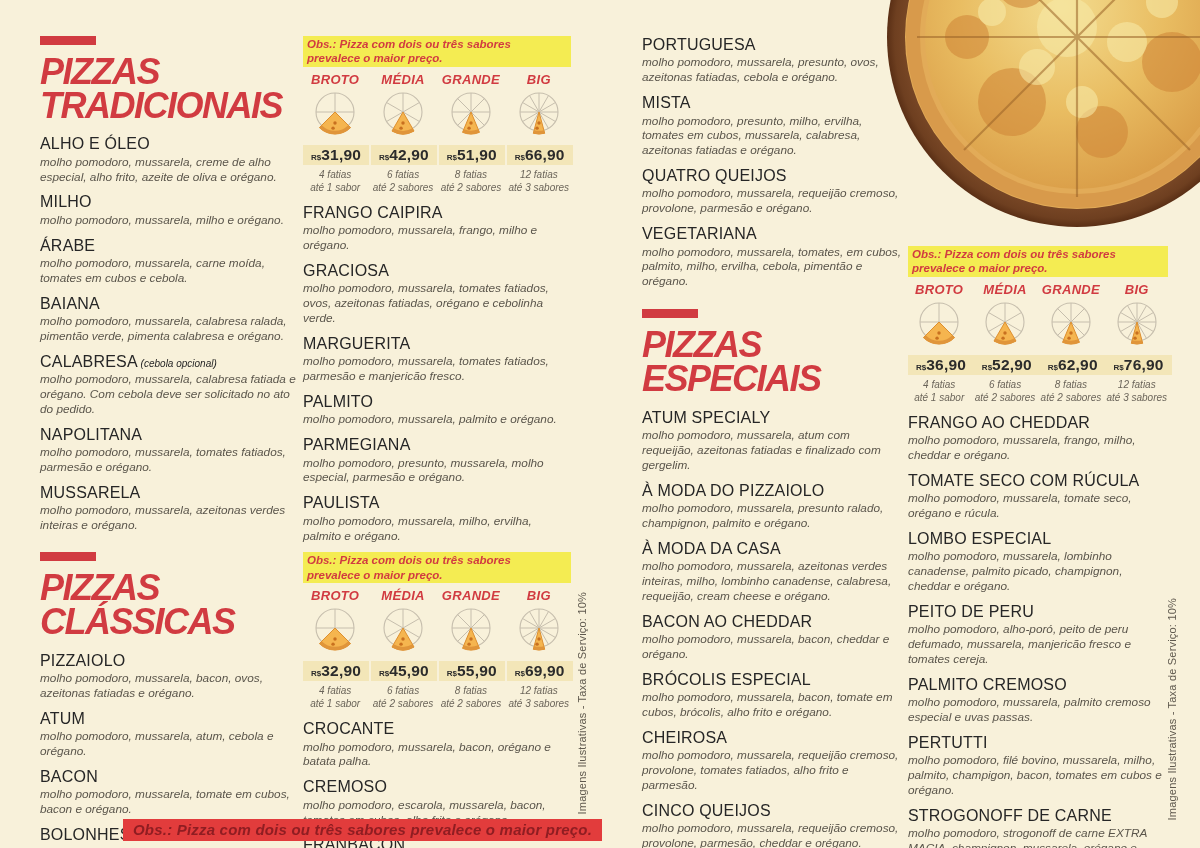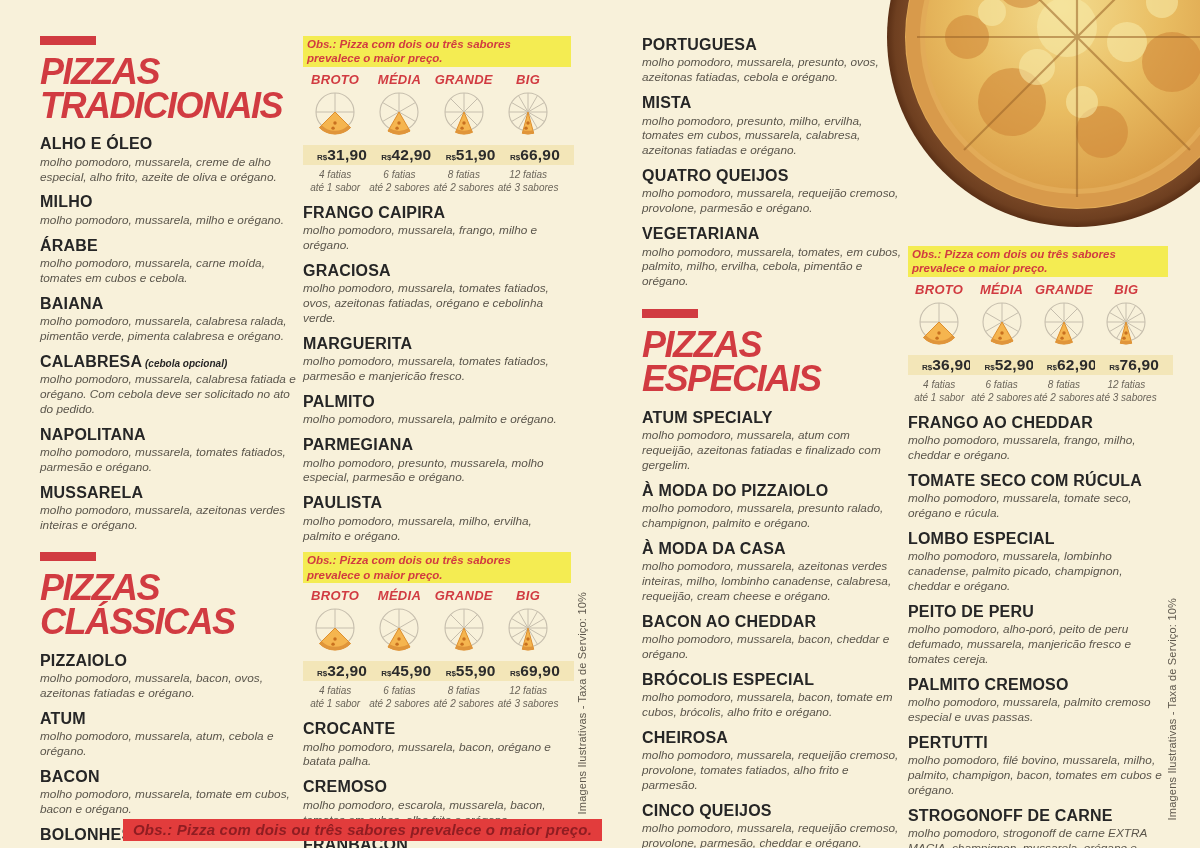--- a/index.html
+++ b/index.html
@@ -14,40 +14,40 @@
   #col3{left:642px;top:36px;width:262px;}
   #col4{left:908px;top:246px;width:260px;}
 
   .accent-bar{width:56px;height:9px;background:#d13b41;margin-bottom:10px;}
   .section-title{
     color:#d13b41;font-weight:bold;font-style:italic;
     font-size:36px;line-height:.95;letter-spacing:-1.5px;margin-bottom:12px;
   }
   .menu-item{margin-bottom:9px;}
   .item-name{
-    color:#262626;font-weight:bold;font-size:16px;letter-spacing:.2px;
+    color:#262626;font-weight:normal;font-size:16px;letter-spacing:.2px;
     line-height:1.15;margin-bottom:1px;
   }
   .item-name .name-note{font-size:10px;font-style:italic;letter-spacing:0;}
   .item-desc{
     color:#5a554b;font-style:italic;font-size:11.8px;line-height:1.26;
   }
   .obs-note{
     display:inline-block;background:#f4ec52;color:#d13b41;
     font-style:italic;font-weight:bold;font-size:11.5px;
     padding:1px 4px;margin-bottom:3px;line-height:1.25;
   }
-  .size-table{display:flex;justify-content:flex-start;margin:2px 0 10px;}
+  .size-table{display:flex;justify-content:space-between;margin:2px 0 10px;}
   .size-cell{width:24%;text-align:center;}
   .size-label{
     color:#d13b41;font-weight:bold;font-style:italic;font-size:13px;
     letter-spacing:.3px;margin-bottom:2px;
   }
   .price-chip{
-    display:inline-block;background:#f3e6b8;padding:1px 14px;margin-top:2px;
+    display:inline-block;background:#f3e6b8;padding:1px 8px;margin-top:2px;
     white-space:nowrap;
   }
   .price-chip .rs{font-size:8px;font-weight:bold;color:#2b2b2b;}
   .price-chip .val{font-size:15.5px;font-weight:bold;color:#2b2b2b;letter-spacing:.2px;}
   .fatias{color:#6b655a;font-style:italic;font-size:10px;line-height:1.3;margin-top:3px;}
   .side-note{
     position:absolute;writing-mode:vertical-rl;transform:rotate(180deg);
     color:#5f594e;font-size:11px;letter-spacing:.2px;white-space:nowrap;
   }
   #side-note-1{left:576px;top:592px;}

